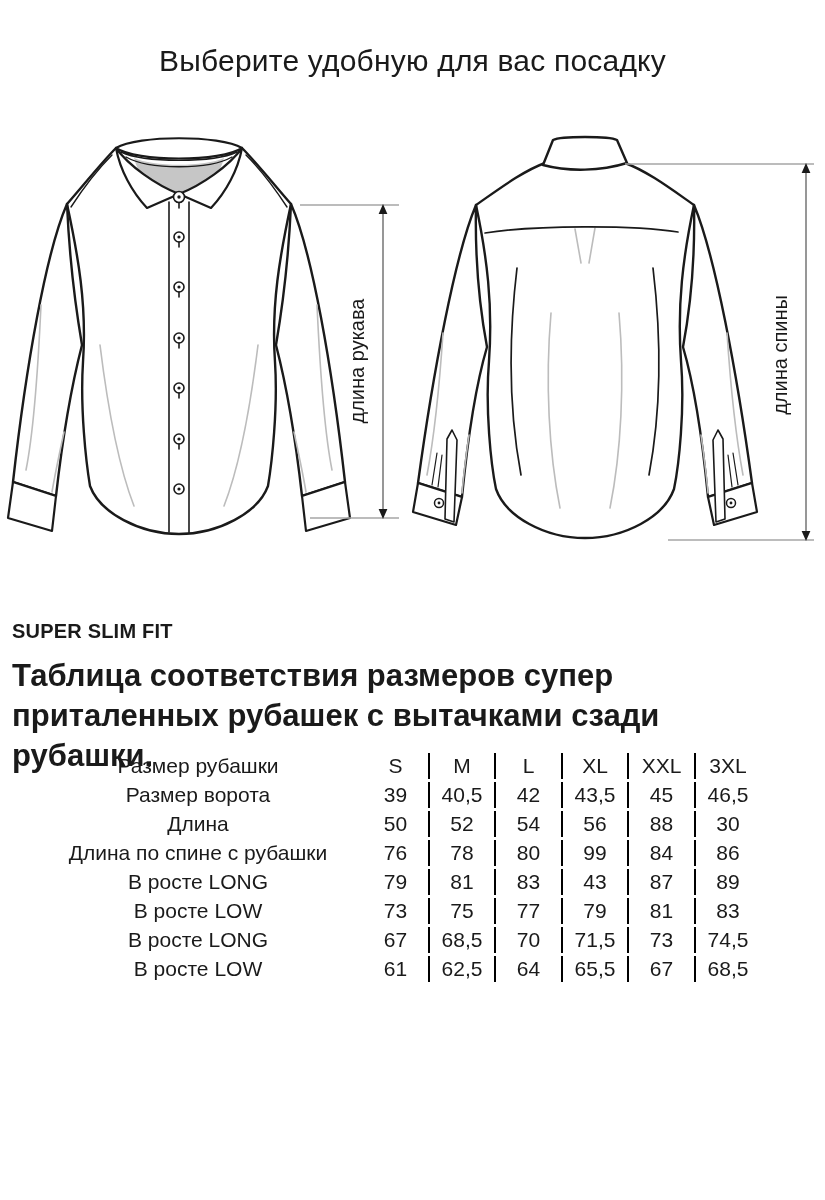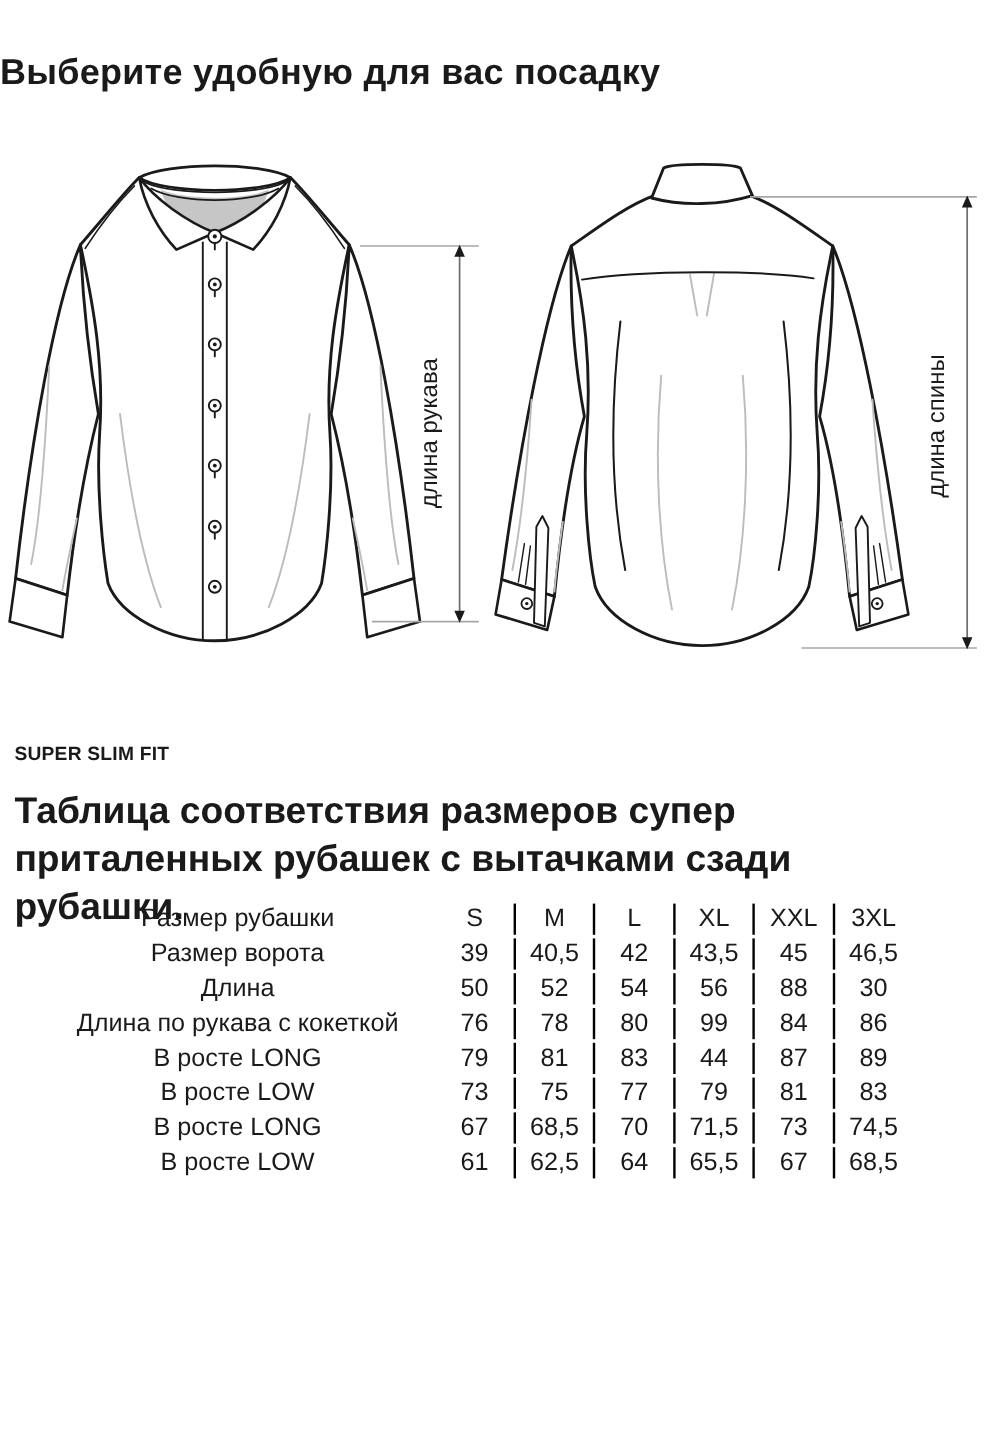--- a/index.html
+++ b/index.html
@@ -1,21 +1,21 @@
 <!DOCTYPE html>
 <html><head>
 <meta charset="utf-8">
 <style>
   html,body{margin:0;padding:0;background:#fff;}
   .page{position:relative;width:825px;height:1200px;background:#ffffff;overflow:hidden;
         font-family:"Liberation Sans",sans-serif;color:#1a1a1a;}
-  .title{position:absolute;top:44px;left:0;width:825px;text-align:left;
-         font-size:30px;font-weight:700;letter-spacing:0.2px;}
+  .title{position:absolute;top:44px;left:0;width:825px;text-align:center;
+         font-size:30px;font-weight:400;letter-spacing:0.2px;}
   .figure{position:absolute;top:0;left:0;}
-  .section-heading{position:absolute;top:620px;left:12px;font-size:16px;font-weight:700;
+  .section-heading{position:absolute;top:620px;left:12px;font-size:20px;font-weight:700;
                    letter-spacing:0.2px;}
   .section-desc{position:absolute;top:656px;left:12px;width:780px;font-size:31px;
                 font-weight:700;line-height:40px;}
   table.size-table{position:absolute;left:33px;top:750px;border-collapse:separate;
                    border-spacing:0 3px;table-layout:fixed;font-size:21px;color:#1a1a1a;}
   table.size-table td{height:26px;line-height:26px;padding:0;vertical-align:middle;
                       white-space:nowrap;}
   td.lbl{text-align:center;padding-left:2px;}
   td.val{text-align:center;border-left:2px solid #000;}
   td.val.first{border-left:none;}
@@ -216,34 +216,34 @@
         <tr>
           <td class="lbl">Длина</td>
           <td class="val first">50</td>
           <td class="val">52</td>
           <td class="val">54</td>
           <td class="val">56</td>
           <td class="val">88</td>
           <td class="val">30</td>
         </tr>
         <tr>
-          <td class="lbl">Длина по рукава с кокеткой</td>
+          <td class="lbl">Длина по спине с рубашки</td>
           <td class="val first">76</td>
           <td class="val">78</td>
           <td class="val">80</td>
           <td class="val">99</td>
           <td class="val">84</td>
           <td class="val">86</td>
         </tr>
         <tr>
           <td class="lbl">В росте LONG</td>
           <td class="val first">79</td>
           <td class="val">81</td>
           <td class="val">83</td>
-          <td class="val">44</td>
+          <td class="val">43</td>
           <td class="val">87</td>
           <td class="val">89</td>
         </tr>
         <tr>
           <td class="lbl">В росте LOW</td>
           <td class="val first">73</td>
           <td class="val">75</td>
           <td class="val">77</td>
           <td class="val">79</td>
           <td class="val">81</td>

